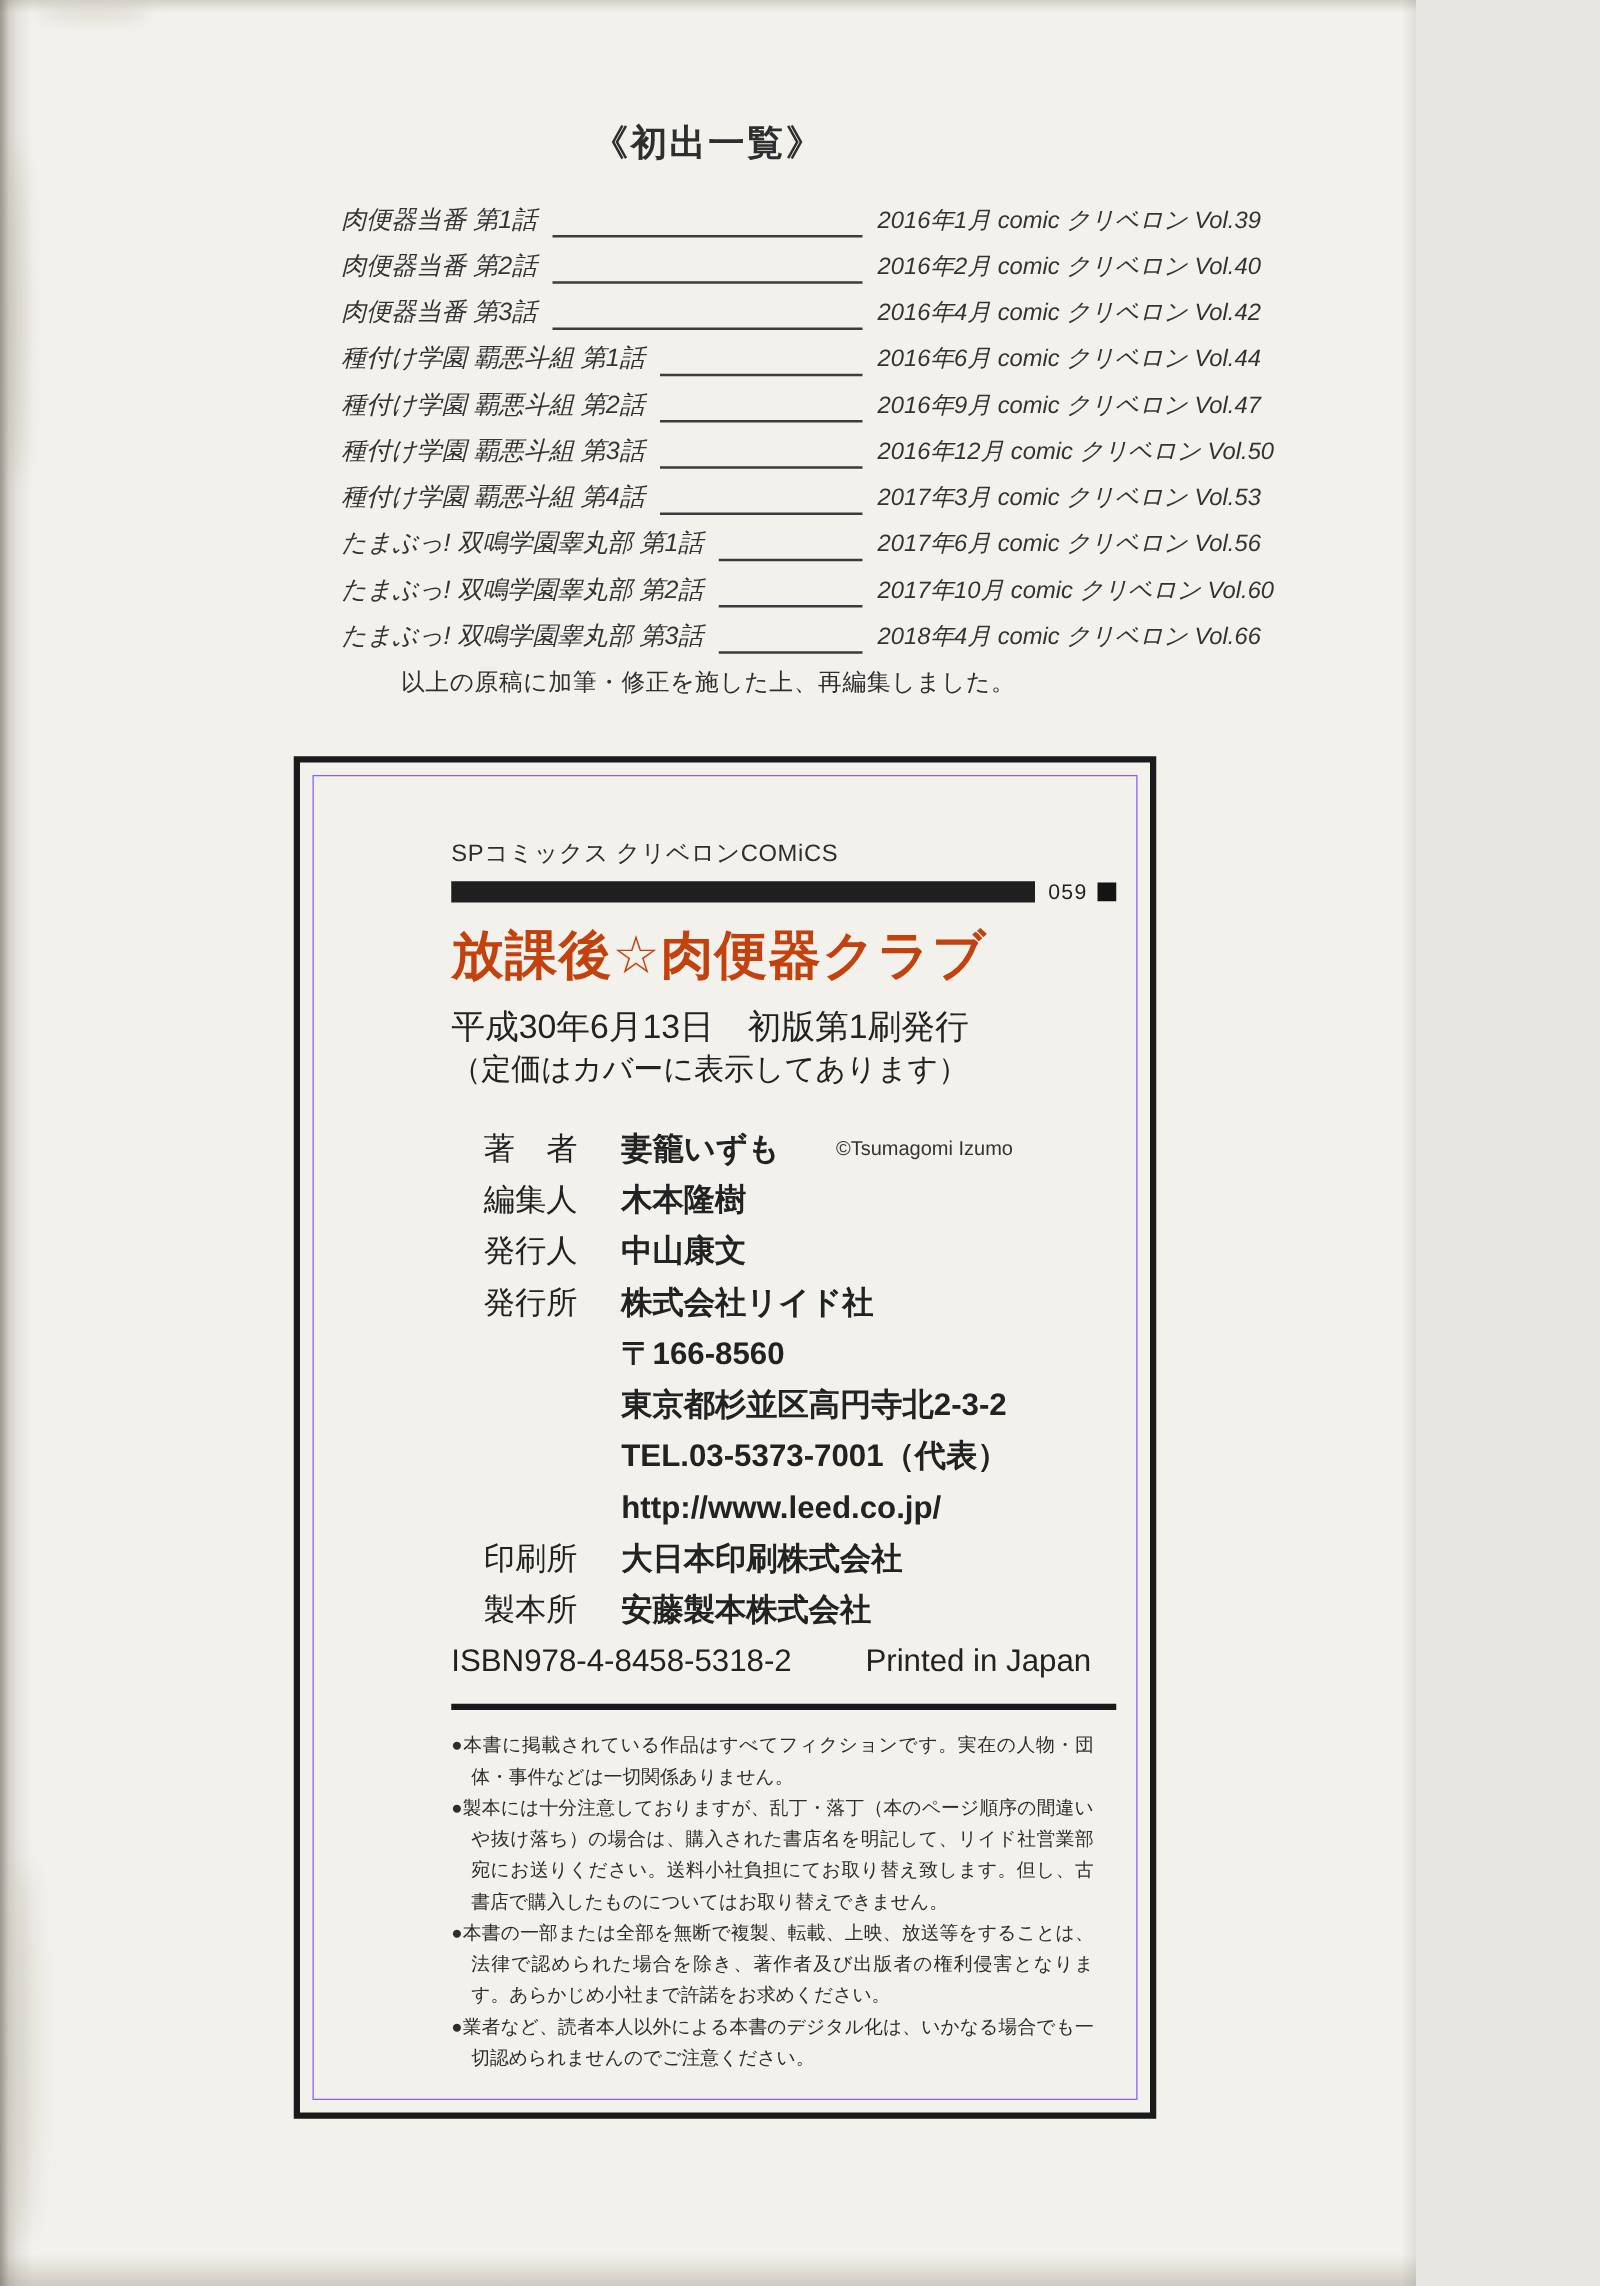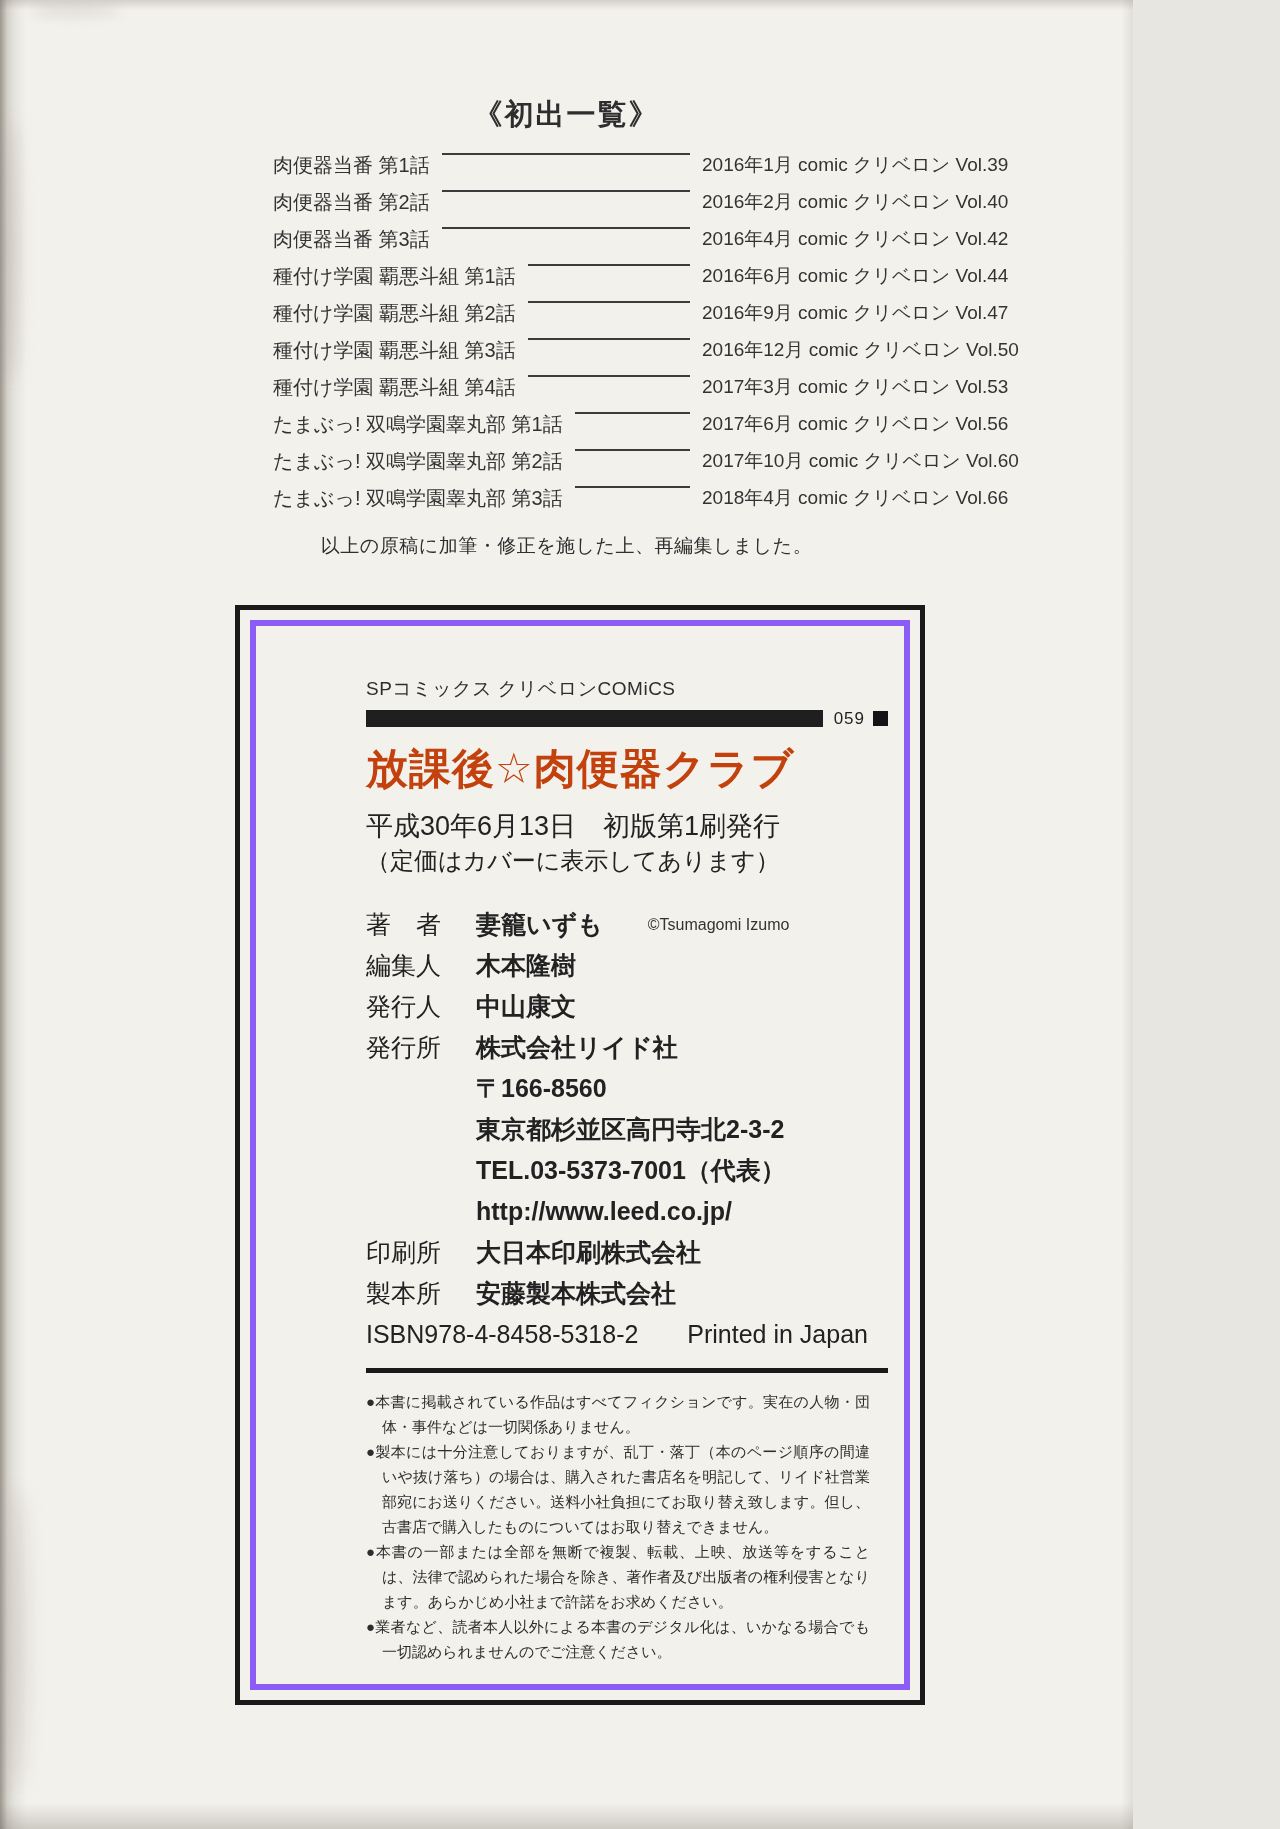--- a/index.html
+++ b/index.html
@@ -25,43 +25,43 @@
     background:linear-gradient(to left,rgba(120,114,102,.15),rgba(120,114,102,0));}
   .smudge{position:absolute;background:rgba(120,114,102,.18);border-radius:50%;filter:blur(6px);}
   .smudge.a{left:30px;top:6px;width:90px;height:10px;}
   .smudge.b{left:6px;top:120px;width:14px;height:260px;filter:blur(8px);}
   .smudge.c{left:10px;bottom:40px;width:18px;height:300px;filter:blur(9px);}
 
   
   .fp-title{position:absolute;left:0;top:95px;width:100%;
     text-align:center;font-size:29px;font-weight:700;letter-spacing:2px;color:#2e2e2e;}
   .fp-list{position:absolute;left:273px;top:152px;width:724px;}
-  .fp-row{display:flex;align-items:flex-start;height:37px;}
+  .fp-row{display:flex;align-items:flex-end;height:37px;font-style:italic;}
   .fp-work{white-space:nowrap;font-size:20px;color:#333;}
   .fp-leader{flex:1;height:0;border-top:2px solid #3c3c3c;margin:0 12px;transform:translateY(1px);}
   .fp-issue{width:295px;white-space:nowrap;font-size:19px;color:#333;}
   .fp-note{position:absolute;left:0;top:533px;width:100%;
     text-align:center;font-size:19px;color:#2f2f2f;letter-spacing:.5px;}
 
   
   .colophon{position:absolute;left:235px;top:605px;width:690px;
     border:5px solid #1a1a1a;padding:10px;box-sizing:border-box;background:transparent;}
-  .colophon-inner{border:6px solid #8b5cf6;padding:51px 16px 20px 110px;}
+  .colophon-inner{border:1px solid #8b5cf6;padding:51px 16px 20px 110px;}
   .imprint{font-size:19px;color:#2e2e2e;letter-spacing:.5px;line-height:24px;}
   .serial-row{display:flex;align-items:center;height:17px;margin-top:9px;}
   .serial-bar{flex:1;height:17px;background:#1f1f1f;}
   .serial-num{margin-left:11px;font-size:17px;color:#222;letter-spacing:1px;}
   .serial-sq{width:15px;height:15px;background:#141414;margin-left:8px;}
   .book-title{margin-top:12px;font-size:42px;font-weight:900;color:#c2410c;
     letter-spacing:1px;line-height:60px;white-space:nowrap;}
   .edition{margin-top:10px;font-size:27px;color:#222;line-height:34px;white-space:nowrap;}
   .price-note{margin-top:2px;font-size:24px;color:#222;line-height:32px;white-space:nowrap;}
   .credits{margin-top:27px;}
   .credit-row{display:flex;align-items:baseline;height:41px;font-size:25px;color:#222;line-height:41px;}
-  .credit-label{width:110px;flex:none;white-space:nowrap;}
+  .credit-label{width:110px;flex:none;white-space:nowrap;margin-left:26px;}
   .credit-value{white-space:nowrap;font-weight:bold;}
   .credit-copyright{font-size:16px;color:#333;margin-left:45px;align-self:center;line-height:41px;}
   .isbn-row{display:flex;justify-content:space-between;align-items:baseline;
     height:41px;line-height:41px;font-size:25px;color:#222;padding-right:20px;}
   .separator{height:5px;background:#1a1a1a;margin-top:13px;}
   .notices{margin-top:16px;padding-right:18px;}
   .notice{font-size:15px;line-height:25px;color:#2d2d2d;
     padding-left:16px;text-indent:-16px;text-align:justify;}
 </style>
 </head>

